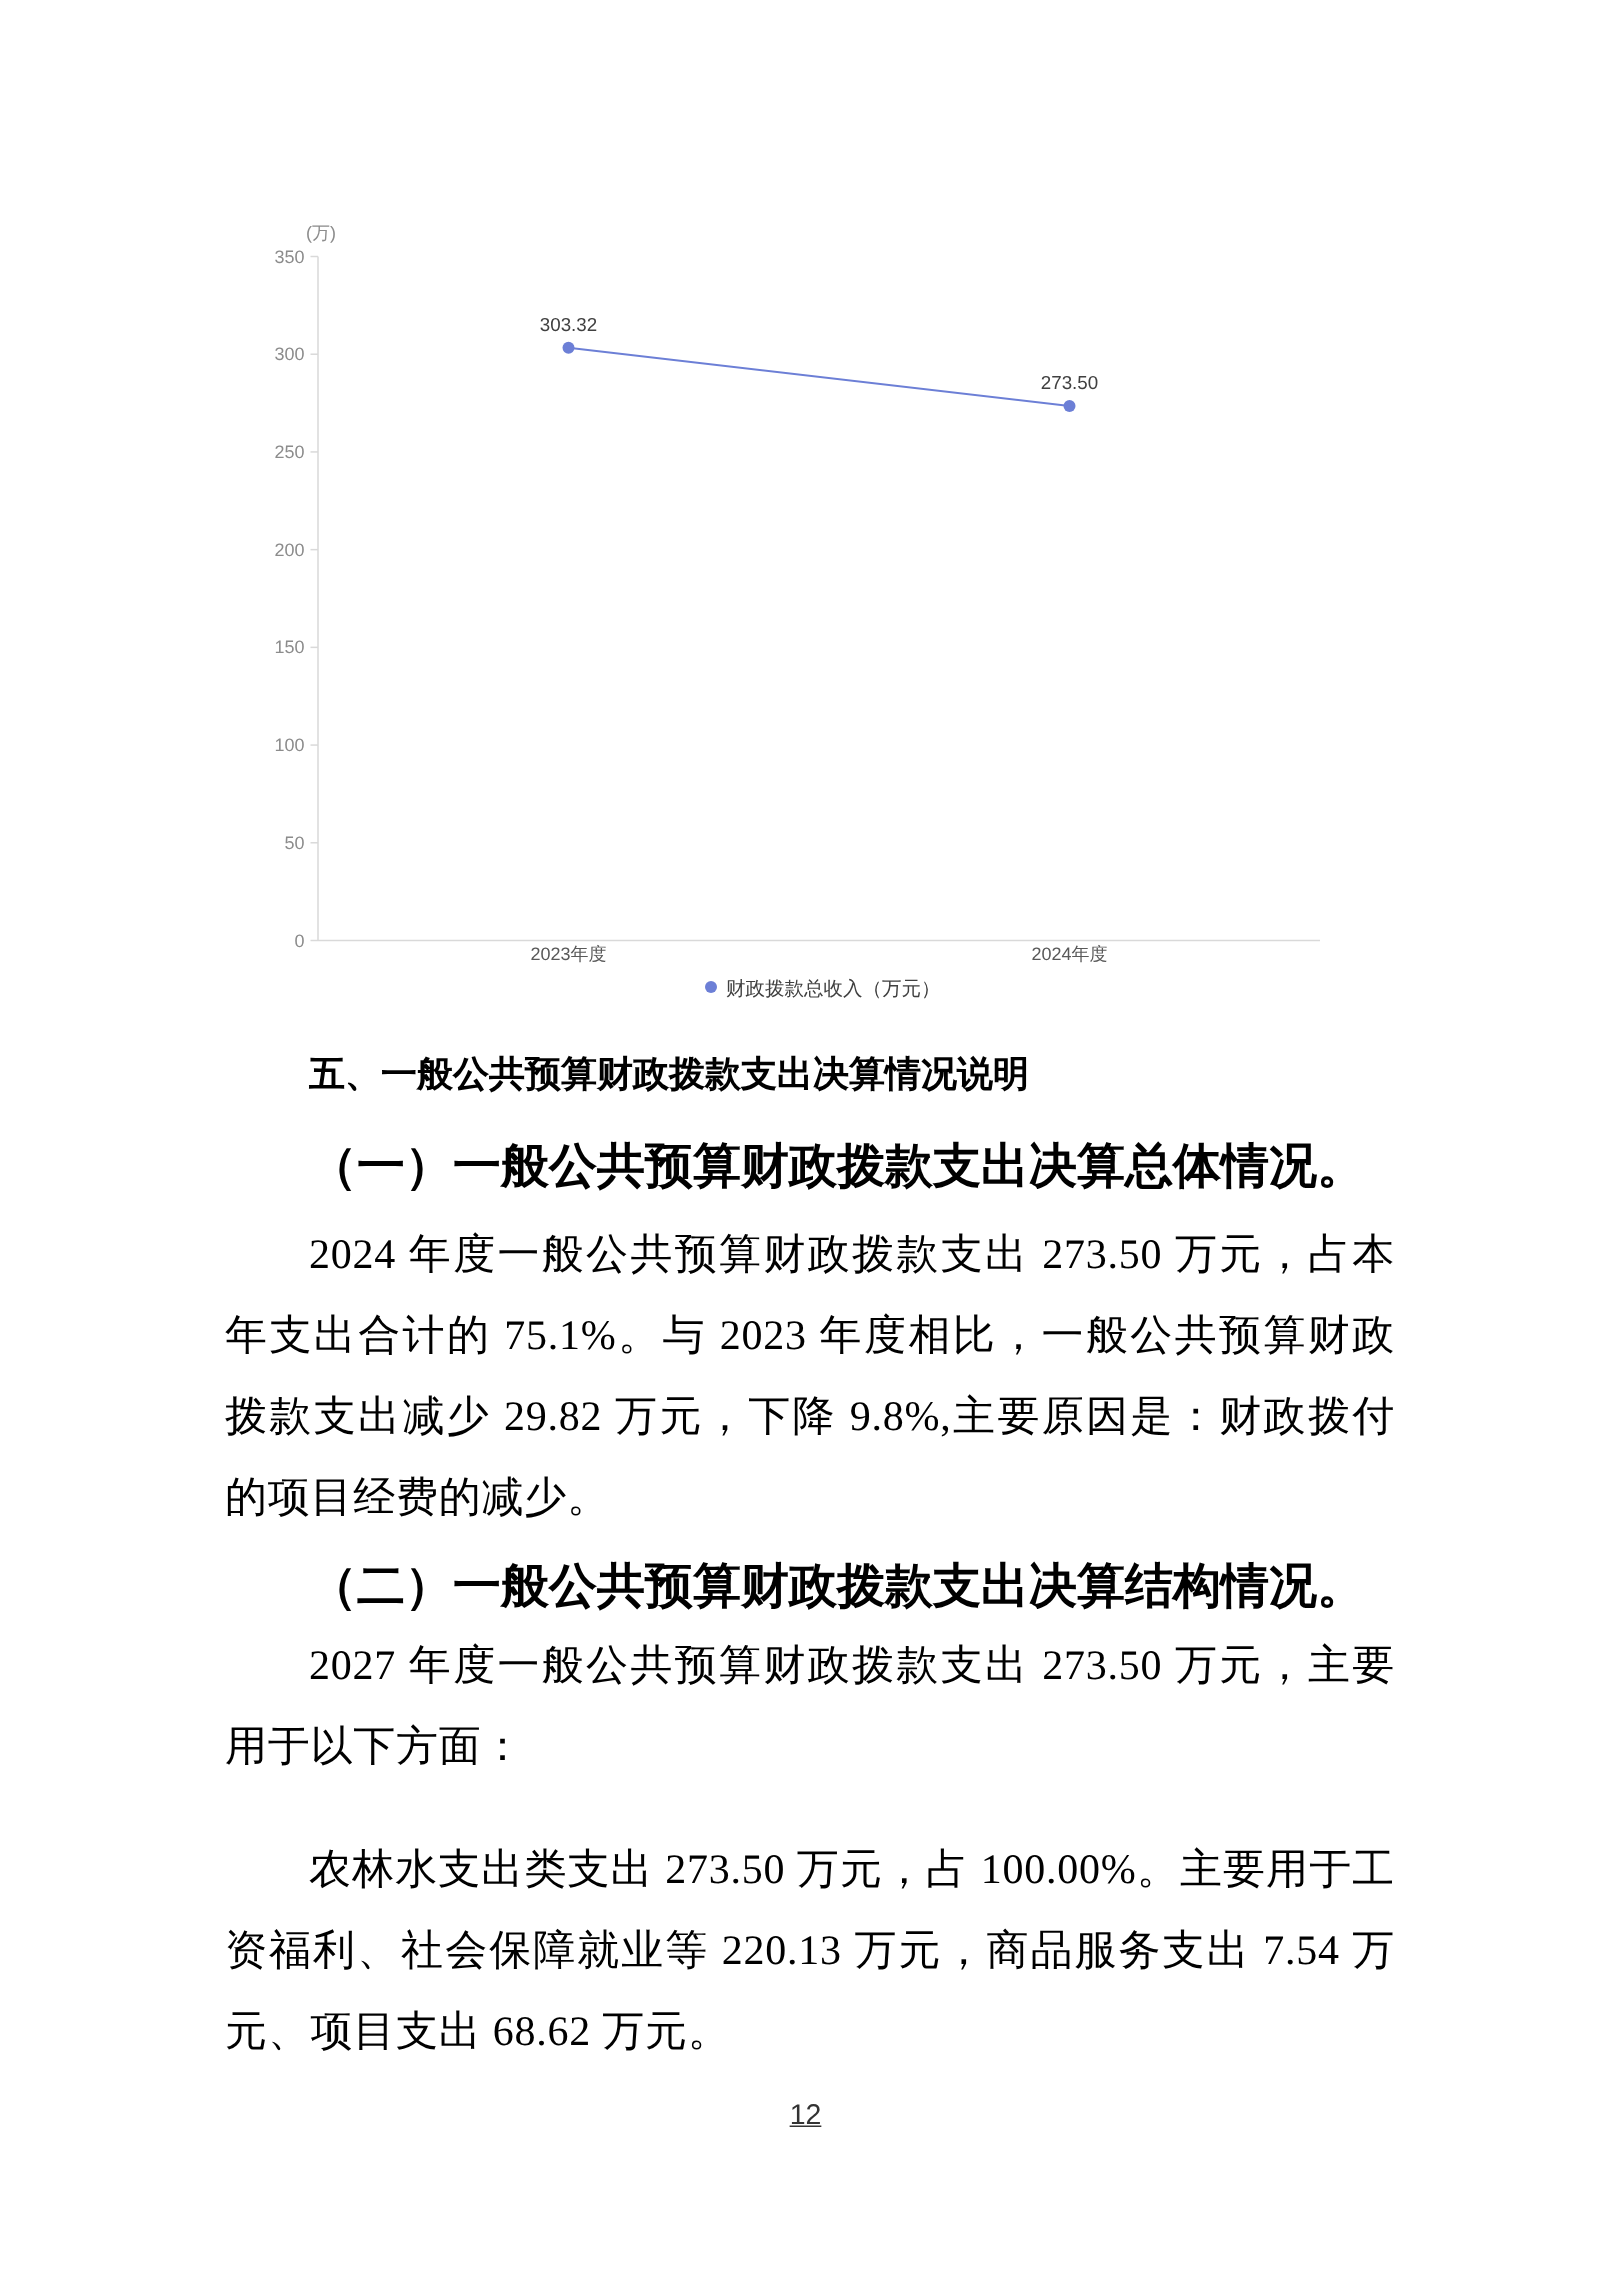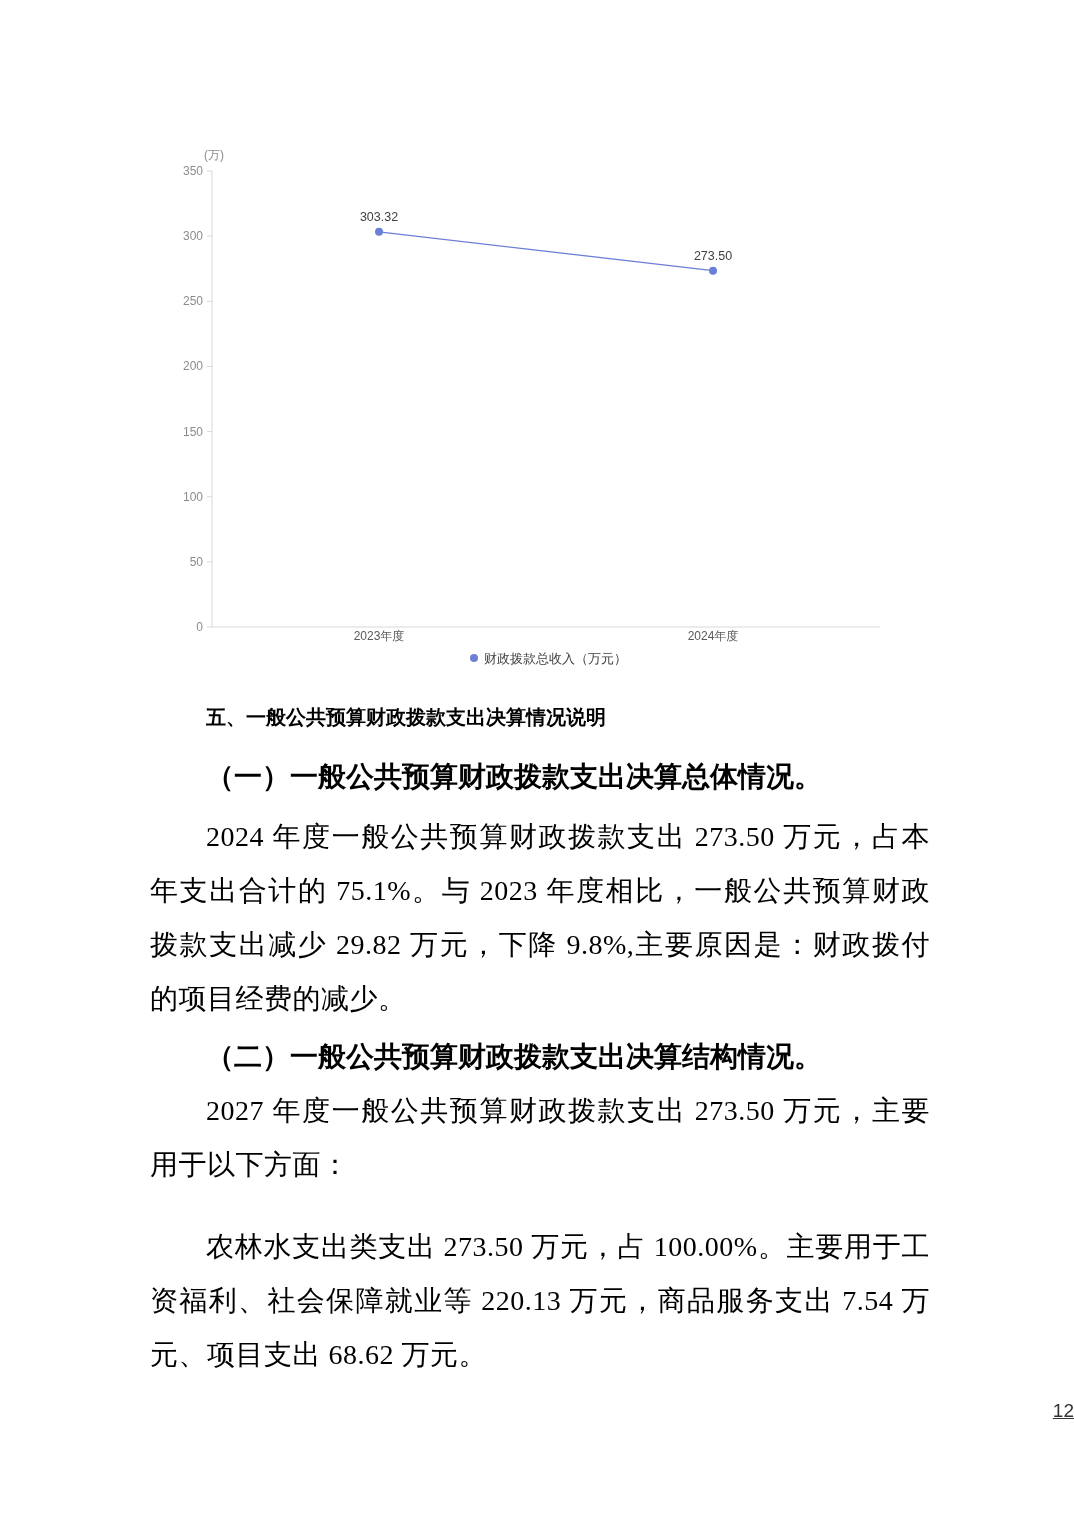--- a/index.html
+++ b/index.html
@@ -21,46 +21,46 @@
     padding-top: 140px;
     height: 540px;
   }
   .chart-wrap svg { display: block; }
   svg text {
     font-family: "Liberation Sans", sans-serif;
   }
   .heading {
     font-family: "Liberation Sans", sans-serif;
     font-weight: bold;
-    font-size: 20px;
+    font-size: 24px;
     line-height: 42px;
     margin: 16px 144px 0 150px;
     text-indent: 56px;
   }
   .sub {
     font-weight: bold;
-    font-size: 28px;
+    font-size: 32px;
     line-height: 54px;
     margin: 12px 144px 0 150px;
     text-indent: 56px;
   }
   .sub.second { margin-top: 4px; }
   .body-para {
     font-size: 28px;
     line-height: 54px;
     margin: 6px 144px 0 150px;
     text-indent: 56px;
     text-align: justify;
     letter-spacing: 0.5px;
   }
   .body-para.p2 { margin-top: 0; }
   .body-para.p3 { margin-top: 28px; }
   .pagenum {
     margin-top: 16px;
-    text-align: right;
+    text-align: center;
     font-family: "Liberation Sans", sans-serif;
     font-size: 19px;
     line-height: 26px;
     color: #333333;
     text-decoration: underline;
   }
 </style>
 </head>
 <body>
 

